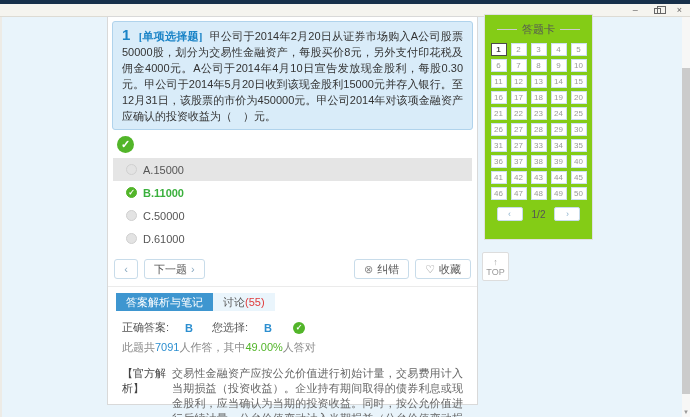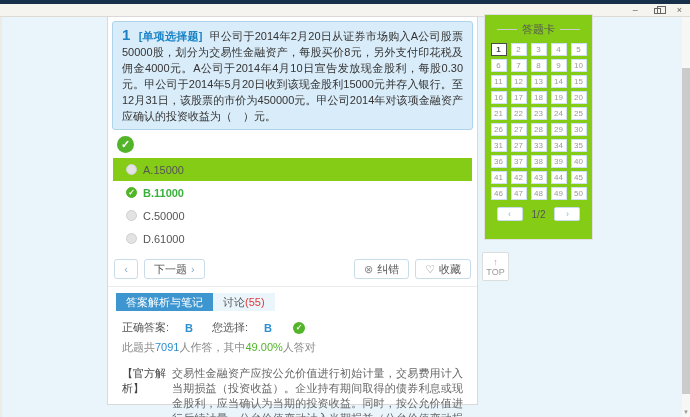--- a/index.html
+++ b/index.html
@@ -18,28 +18,28 @@
   
   .scrollbar { position:absolute; right:0; top:17px; width:8px; height:400px; background:#f7f7f6; }
   .scrollbar .thumb { position:absolute; left:0; top:51px; width:8px; height:326px; background:#cbcbcb; }
   .scrollbar .sb-arrow { position:absolute; bottom:2px; left:0; width:8px; text-align:center; font-size:6px; color:#999; }
 
   
   .main-panel { position:absolute; left:107px; top:16px; width:371px; height:389px; background:#fff; border:1px solid #d9d9d9; }
 
   .question-box { margin:4px 4px 0; min-height:68px; background:#d9ecf9; border:1px solid #b0d3ec; border-radius:3px; padding:5px 9px; line-height:16px; text-align:justify; }
   .q-num { font-size:15px; font-weight:bold; color:#1b84c7; margin-right:5px; }
-  .q-tag { font-weight:bold; color:#1b84c7; margin-right:4px; }
+  .q-tag { font-weight:bold; color:#1b84c7; margin-right:4px;font-family:Liberation Serif, serif; }
   .q-text { color:#333; }
 
   .result-check { margin:6px 0 0 9px; width:17px; height:17px; border-radius:50%; background:#52b529; color:#fff; font-size:11px; font-weight:bold; display:flex; align-items:center; justify-content:center; }
 
   .options { margin-top:5px; }
   .option-row { height:23px; display:flex; align-items:center; padding-left:13px; margin:0 5px; cursor:pointer; }
-  .option-row.highlighted { background:#84cc16; }
+  .option-row.highlighted { background:#e5e5e5; }
   .radio { width:11px; height:11px; border-radius:50%; background:#e3e3e3; border:1px solid #d0d0d0; display:inline-flex; align-items:center; justify-content:center; flex:none; }
   .option-row.selected-correct .radio { background:#52b529; border-color:#52b529; color:#fff; font-size:8px; font-weight:bold; }
   .option-label { margin-left:6px; color:#555; }
   .option-row.selected-correct .option-label { color:#3ab03c; font-weight:bold; }
 
   .nav-row { display:flex; align-items:center; gap:6px; margin:9px 6px 0; }
   .nav-btn { background:#fff; border:1px solid #c8dcea; border-radius:3px; height:20px; padding:4px 9px; font-size:11px; color:#555; font-family:"Liberation Sans", sans-serif; display:inline-flex; align-items:center; gap:4px; cursor:pointer; }
   .nav-btn.sq { width:24px; justify-content:center; padding:0; color:#8aa9c0; }
   .nav-btn .chev { color:#8aa9c0; }
   .nav-btn .b-ico { font-size:11px; color:#8a8a8a; }

